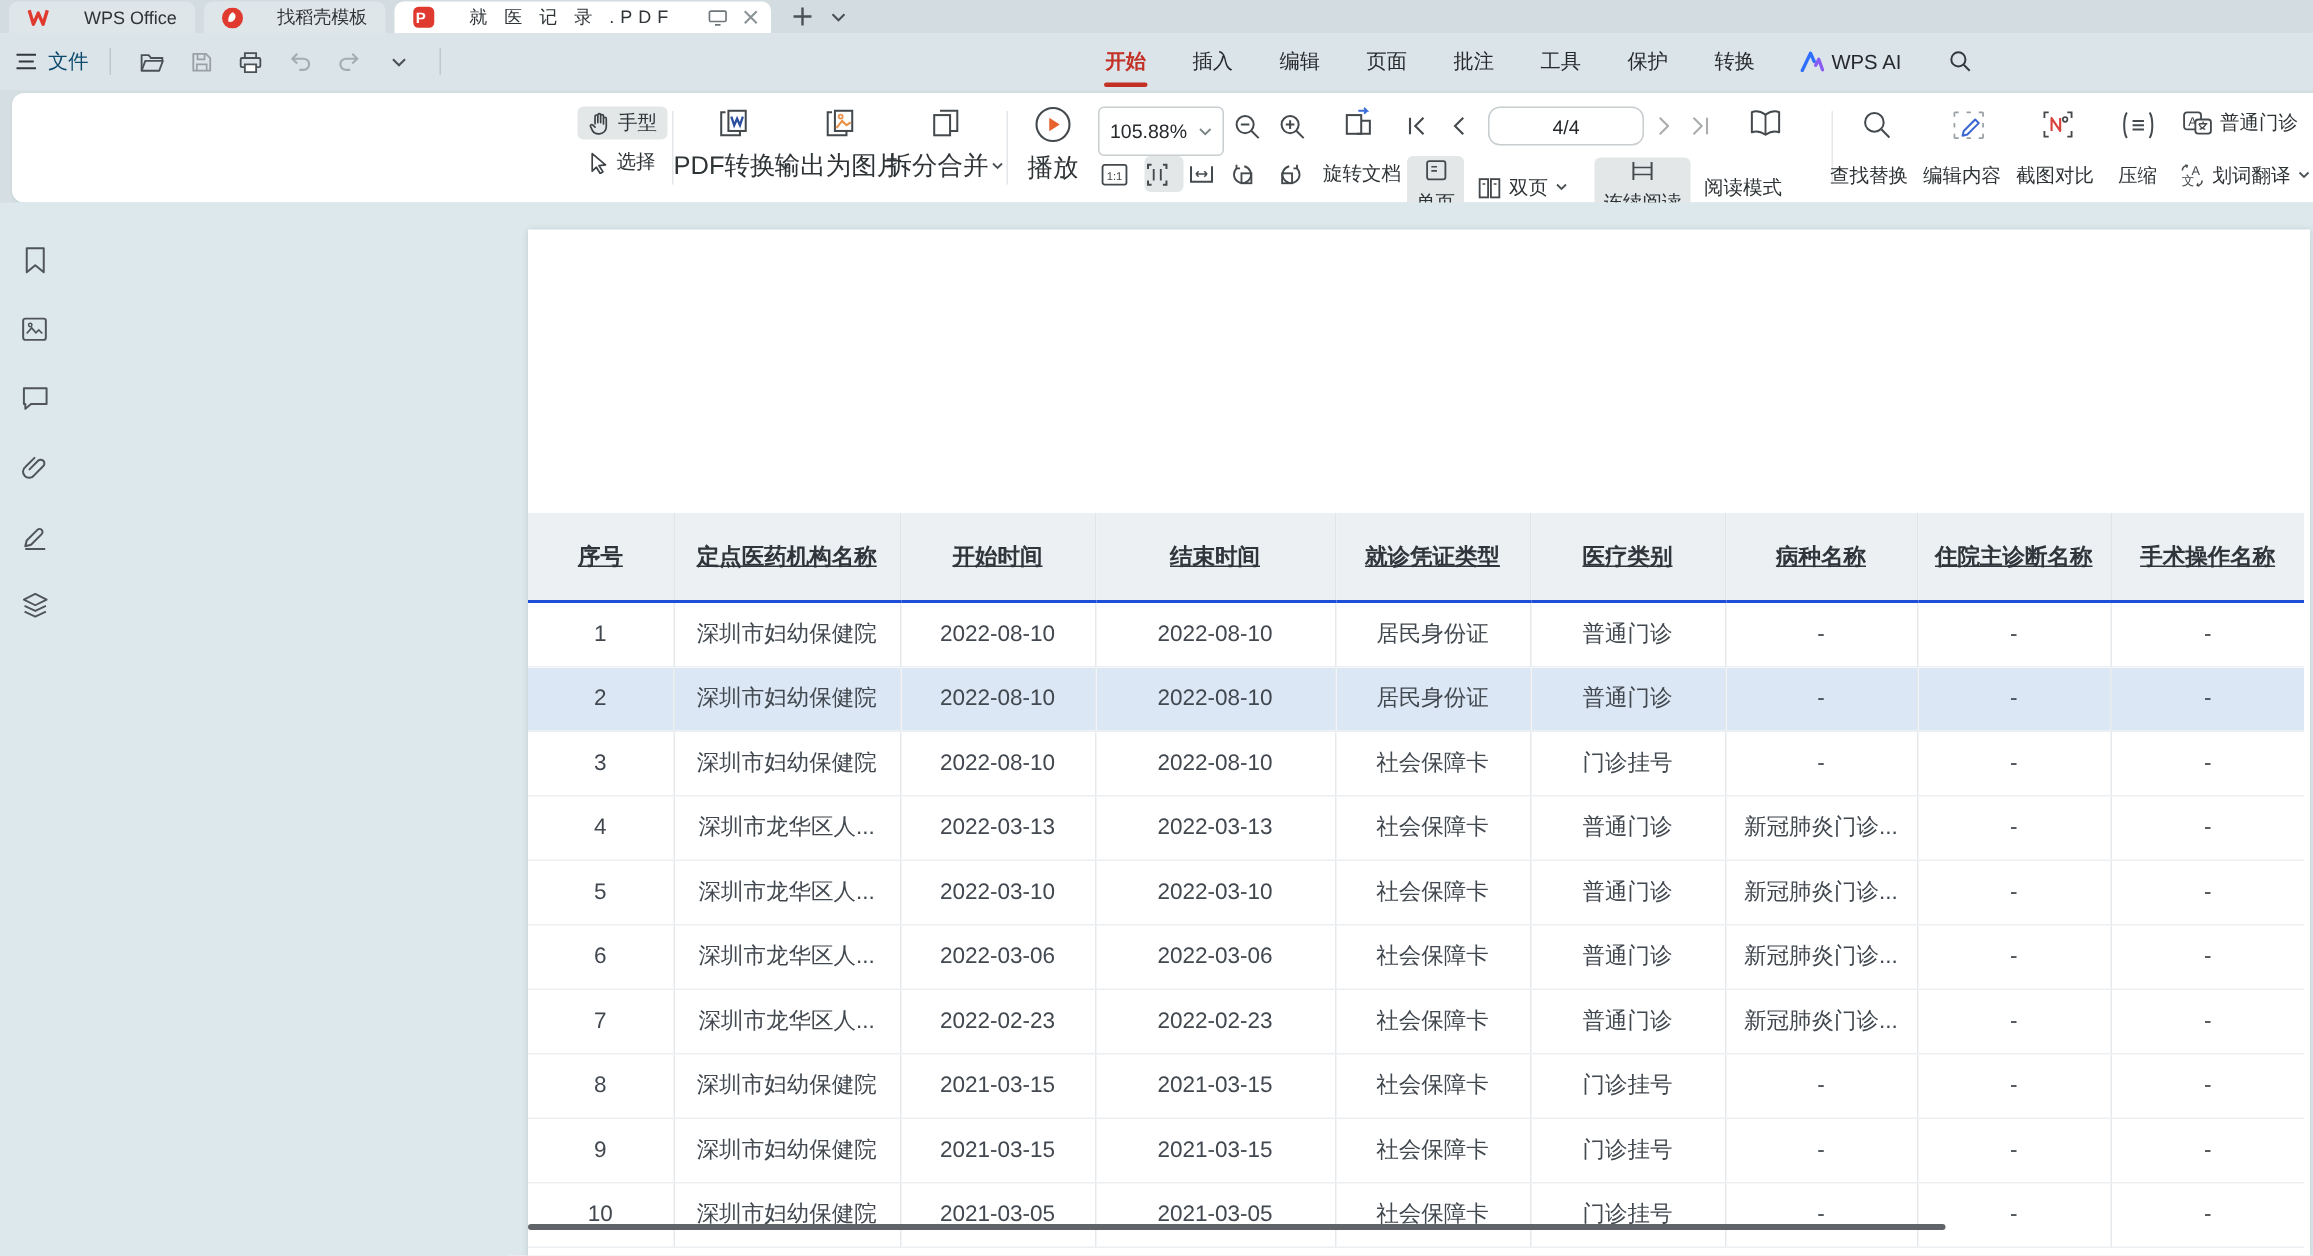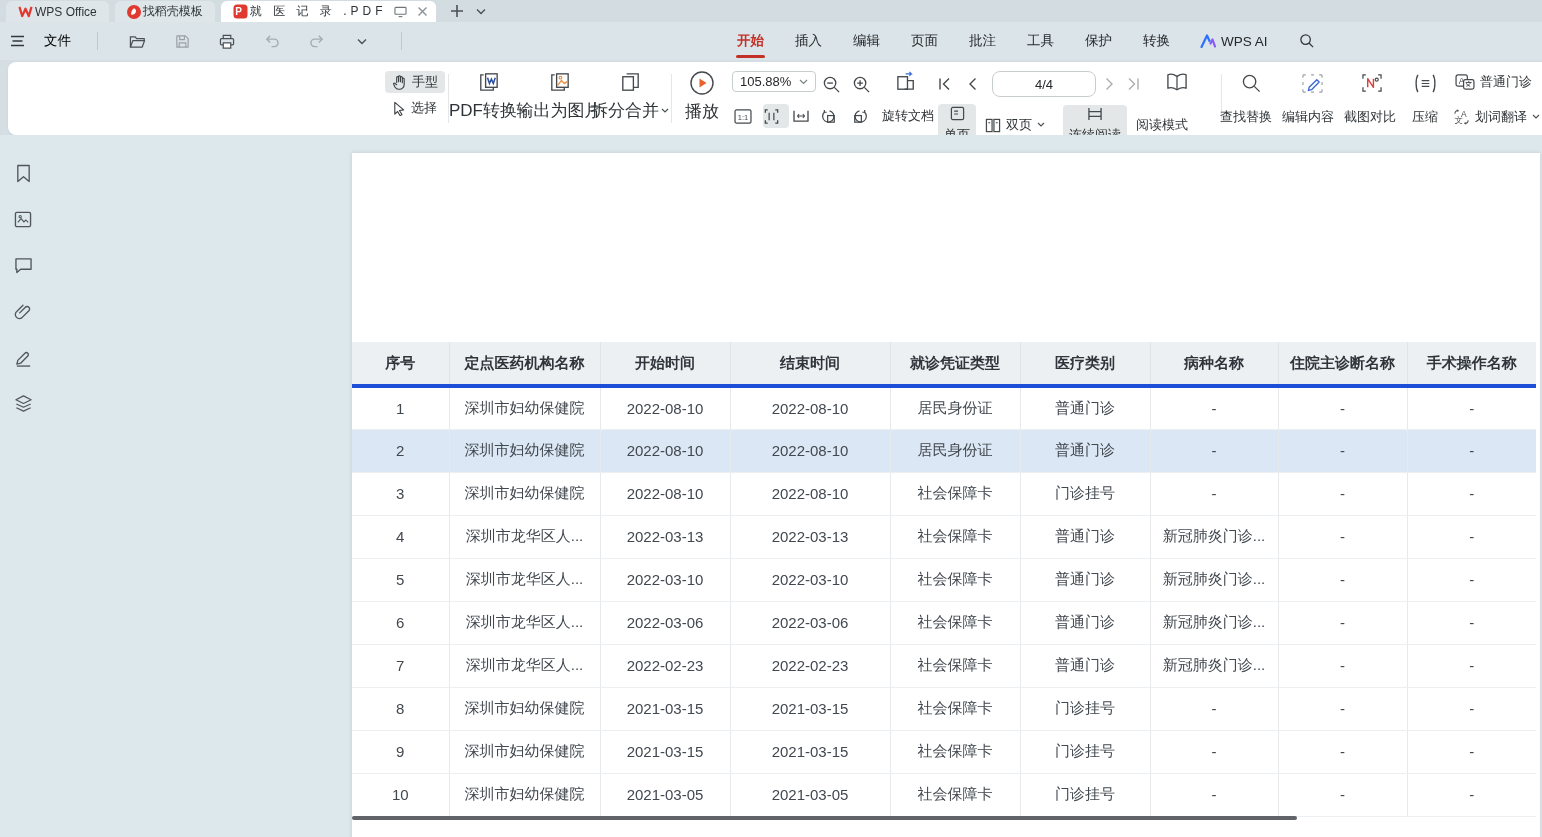--- a/index.html
+++ b/index.html
@@ -3,61 +3,61 @@
 <meta charset="utf-8">
 <style>
   * { margin:0; padding:0; box-sizing:border-box; }
   html,body { width:1542px; height:837px; overflow:hidden; }
   body { font-family:"Liberation Sans","DejaVu Sans",sans-serif; color:#33383c; background:#d5dfe3; position:relative; }
   svg { display:block; }
   .ic { display:inline-flex; align-items:center; justify-content:center; flex:none; }
 
   
   #tabbar { position:absolute; left:0; top:0; width:100%; height:22px; background:#d3dde1; display:flex; align-items:flex-end; }
-  .tab { height:21px; display:flex; align-items:center; gap:2px; padding:0 12px; border-radius:6px 6px 0 0; font-size:12px; color:#2e3336; background:#dfe6e9; margin-left:6px; }
+  .tab { height:21px; display:flex; align-items:center; gap:23px; padding:0 12px; border-radius:6px 6px 0 0; font-size:12px; color:#2e3336; background:#dfe6e9; margin-left:6px; }
   .tab.active { background:#ffffff; padding-right:8px; letter-spacing:4px; min-width:215px; }
   .tab.active .tab-tools { margin-left:auto; display:flex; gap:10px; letter-spacing:0; }
   #tab-extras { display:flex; align-items:center; gap:12px; margin-left:14px; height:22px; }
 
   
   #menubar { position:absolute; left:0; top:22px; width:100%; height:38px; background:#dbe4e8; display:flex; align-items:center; }
-  #file-group { display:flex; align-items:center; gap:19px; margin-left:10px; font-size:13.5px; color:#000000; }
+  #file-group { display:flex; align-items:center; gap:7px; margin-left:10px; font-size:13.5px; color:#0c4a6e; }
   .vsep { width:1px; height:18px; background:#c0c9cd; margin:0 7px; }
   .qicon { width:26px; height:24px; display:flex; align-items:center; justify-content:center; border-radius:4px; }
   #menu-tabs { position:absolute; left:736px; top:0; height:38px; display:flex; align-items:center; gap:29px; font-size:13.5px; color:#26292c; }
   .mtab { position:relative; height:38px; display:flex; align-items:center; padding:0 1px; cursor:default; }
   .mtab.active { color:#c33026; font-weight:bold; }
   .mtab.active::after { content:""; position:absolute; left:0; right:0; bottom:2px; height:3px; background:#c33026; border-radius:2px; }
   #wpsai { display:flex; align-items:center; gap:5px; font-size:13.5px; color:#26292c; }
 
   
   #ribbon { position:absolute; left:8px; top:62px; width:1534px; height:73px; background:#ffffff; border-radius:8px 0 0 8px; box-shadow:0 1px 2px rgba(40,60,70,.08); }
   .rsep { position:absolute; top:12px; width:1px; height:49px; background:#e3e7e9; }
   .pill { border-radius:4px; padding:2px 7px; display:flex; align-items:center; gap:5px; font-size:13px; color:#2e3336; }
   .pill.sel { background:#e3e7e8; }
   .bigbtn { position:absolute; top:8px; display:flex; flex-direction:column; align-items:center; gap:4px; font-size:17px; color:#2e3336; }
   .bigbtn .lbl { display:flex; align-items:center; gap:2px; white-space:nowrap; }
   .minirow { display:flex; align-items:center; gap:3px; }
   .mini { width:26px; height:24px; display:flex; align-items:center; justify-content:flex-start; border-radius:4px; }
   .mini.sel { background:#e3e7e8; }
   .hlabel { display:flex; align-items:center; gap:5px; font-size:13px; color:#2e3336; white-space:nowrap; border-radius:4px; padding:2px 6px; }
   .hlabel.sel { background:#e3e7e8;flex-direction:column; }
-  .zoombox { width:84px; height:21px; border:1px solid #c8cdd0; border-radius:4px; background:#fff; display:flex; align-items:center; justify-content:space-between; padding:0 7px; font-size:13px; color:#26292c; }
+  .zoombox { width:84px; height:33px; border:1px solid #c8cdd0; border-radius:4px; background:#fff; display:flex; align-items:center; justify-content:space-between; padding:0 7px; font-size:13px; color:#26292c; }
   .pagebox { width:104px; height:26px; border:1px solid #c8cdd0; border-radius:8px; background:#fff; display:flex; align-items:center; justify-content:center; font-size:13px; color:#26292c; }
   .dim { opacity:.45; }
 
   
   #docarea { position:absolute; left:0; top:135px; width:1542px; height:702px; background:#dde8ec; }
   #sidebar { position:absolute; left:0; top:0; width:46px; height:100%; display:flex; flex-direction:column; align-items:center; padding-top:23px; gap:16px; }
   .sbtn { width:30px; height:30px; display:flex; align-items:center; justify-content:center; border-radius:4px; }
   #page { position:absolute; left:352px; top:18px; width:1188px; height:690px; background:#ffffff; box-shadow:0 0 4px rgba(50,70,80,.18); }
 
   
   #med-table { border-collapse:collapse; table-layout:fixed; margin-top:189px; font-size:15px; }
-  #med-table th { background:#edf0f2; color:#2f353b; font-weight:bold; height:44px; border-right:1px solid #e0e4e7; border-bottom:4px solid #1d4ed8; text-align:center; white-space:nowrap; overflow:hidden; }
+  #med-table th { background:#edf0f2; color:#2f353b; font-weight:bold; height:59px; border-right:1px solid #e0e4e7; border-bottom:2px solid #1d4ed8; text-align:center; white-space:nowrap; overflow:hidden;text-decoration:underline; }
   #med-table td { height:43px; color:#42484f; text-align:center; border-right:1px solid #e6eaec; border-bottom:1px solid #eceff1; background:#fff; white-space:nowrap; overflow:hidden; }
   #med-table tr.hl td { background:#dbe7f4; }
   #med-table th:last-child, #med-table td:last-child { border-right:none; }
   #scroll-line { position:absolute; left:0px; top:663px; width:945px; height:4px; background:#606468; border-radius:2px; }
 </style>
 </head>
 <body>
 
 <div id="tabbar">
   <div class="tab">

